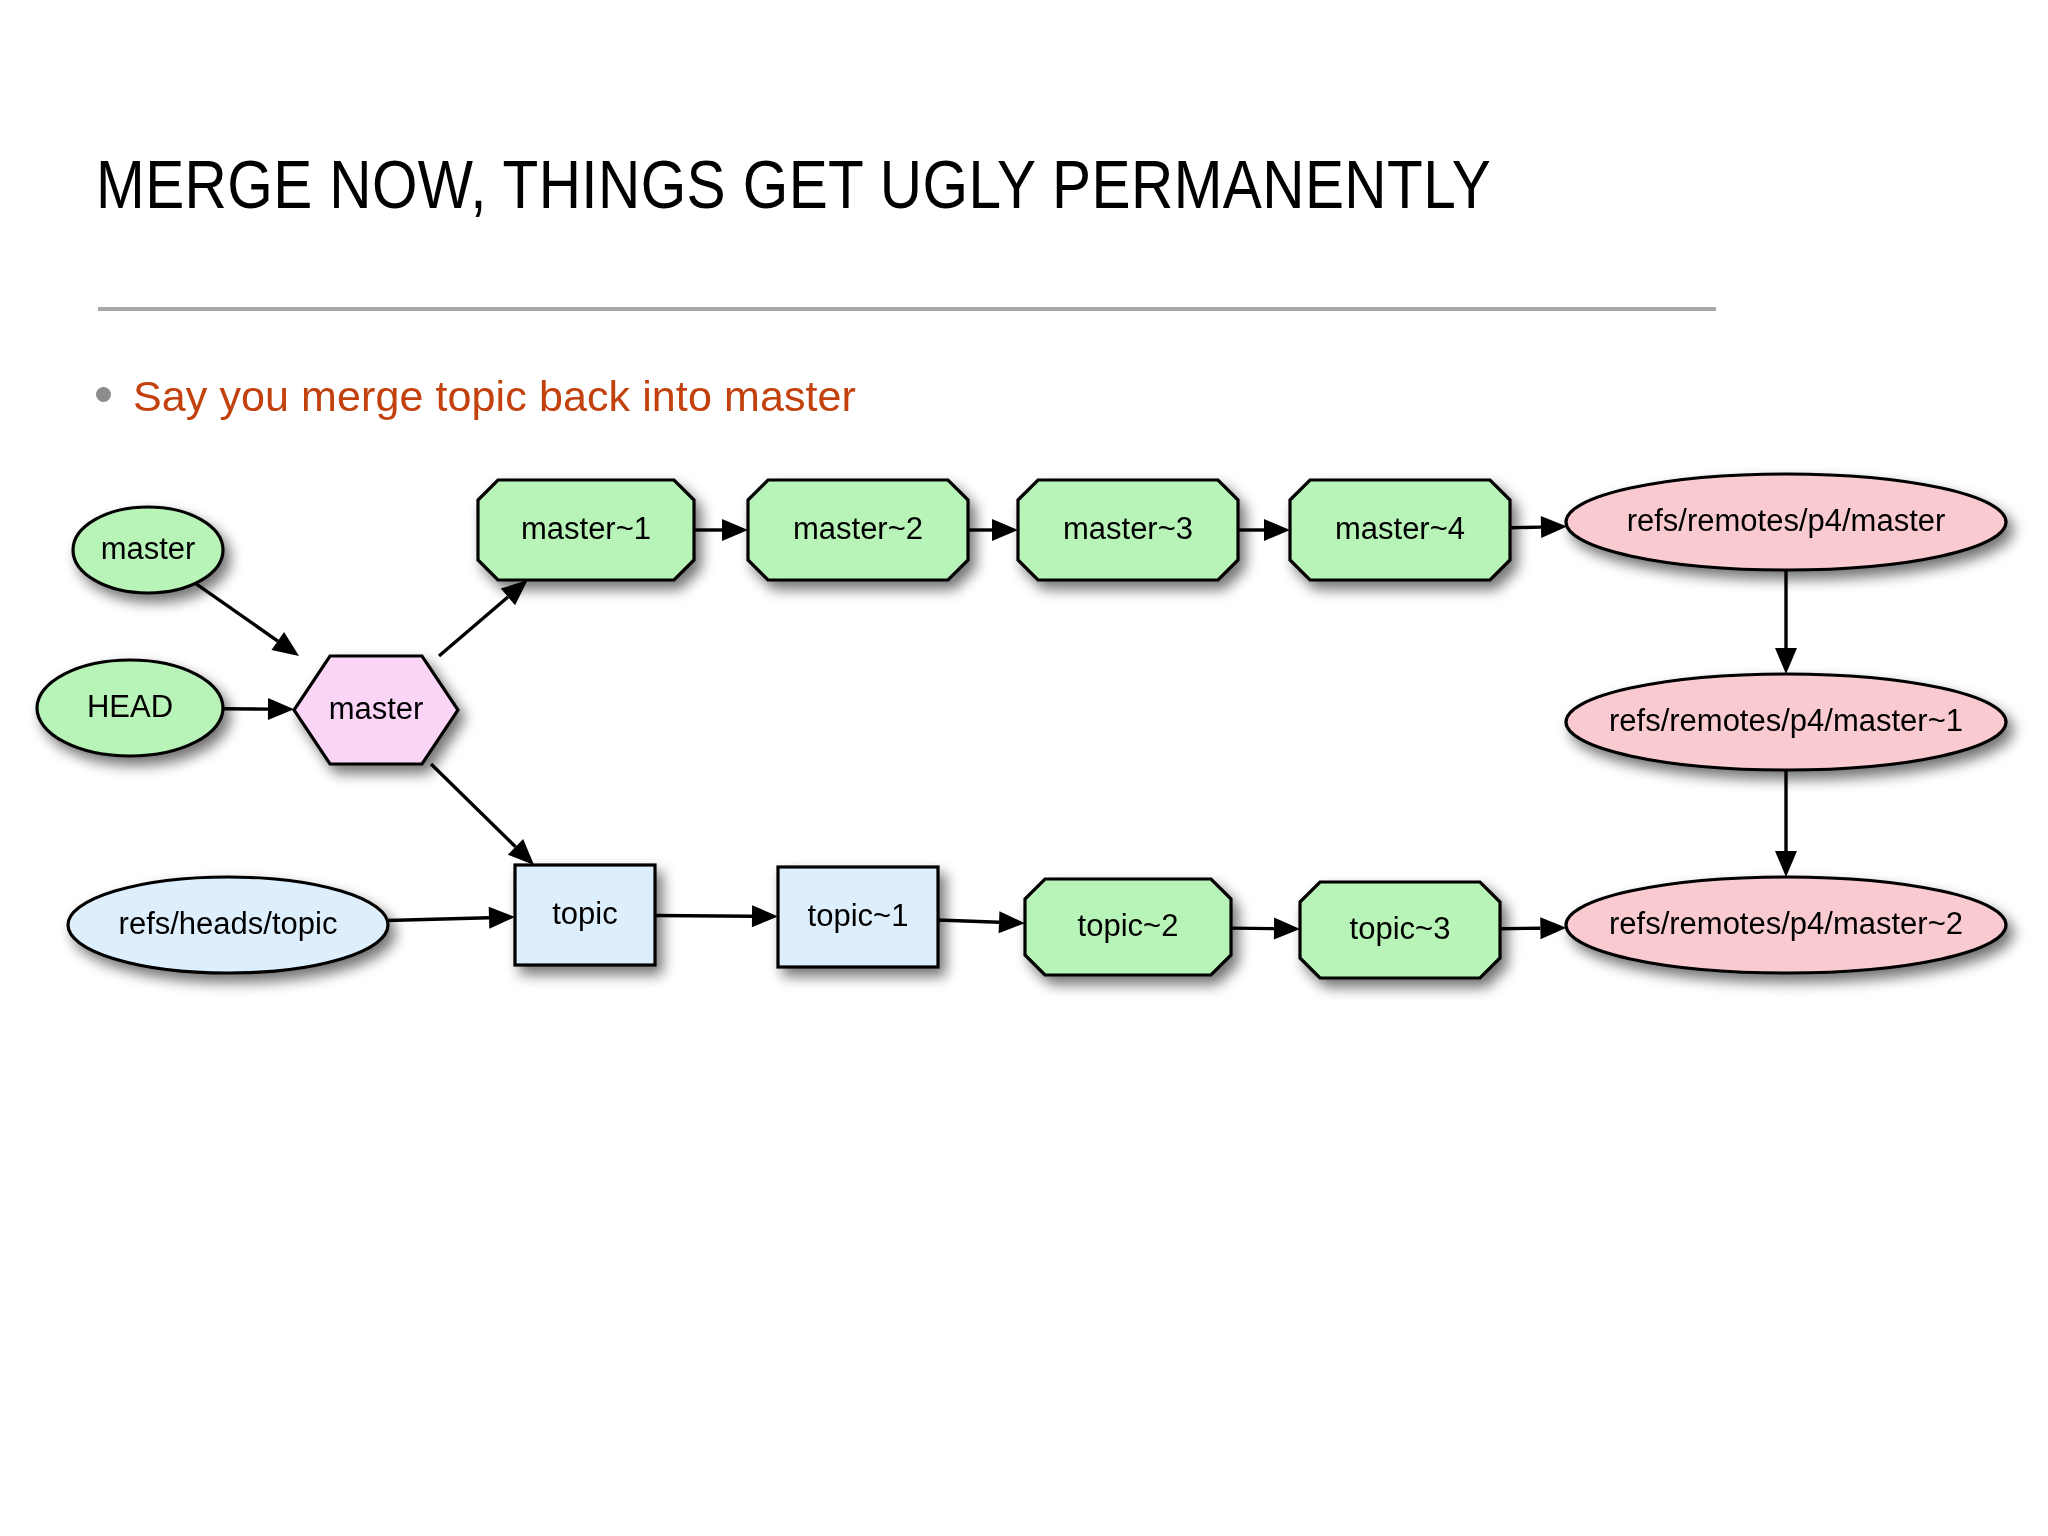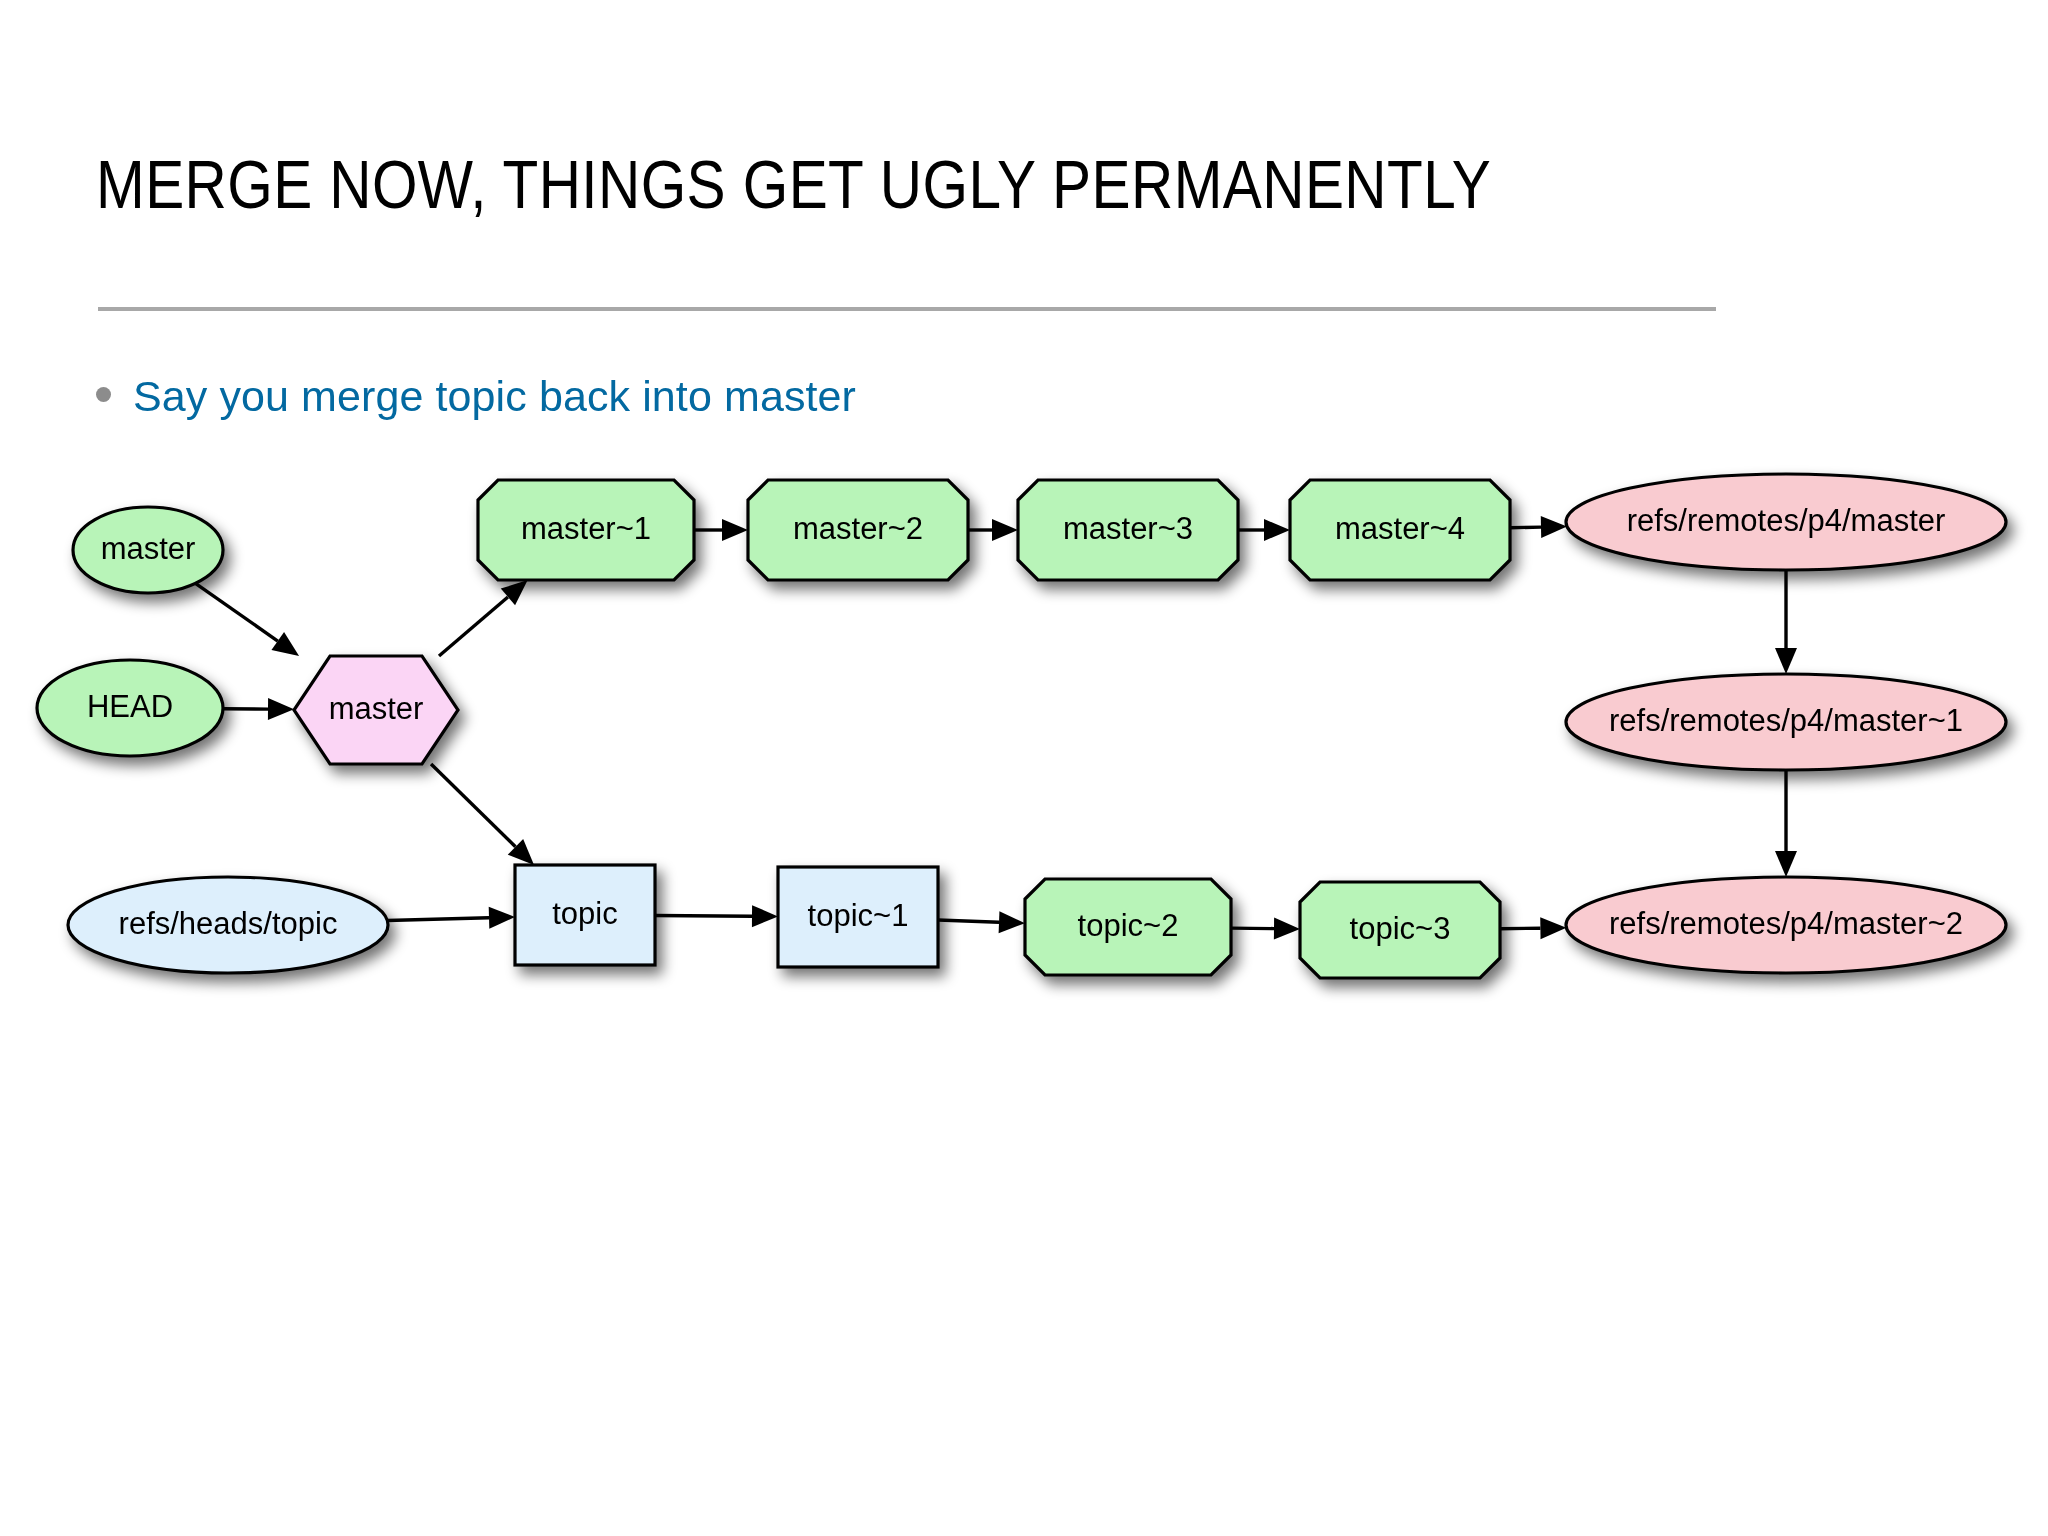--- a/index.html
+++ b/index.html
@@ -54,21 +54,21 @@
     height: 15px;
     border-radius: 50%;
     background: #8c8c8c;
     display: inline-block;
     position: relative;
     top: -9px;
     flex: 0 0 auto;
   }
   #bullet-text {
     font-size: 43px;
-    color: #0369a1;
+    color: #c2410c;
     font-weight: 400;
     font-family: "Liberation Sans", sans-serif;
     letter-spacing: 0.1px;
   }
 
   
   #graph {
     position: absolute;
     left: 0;
     top: 440px;

